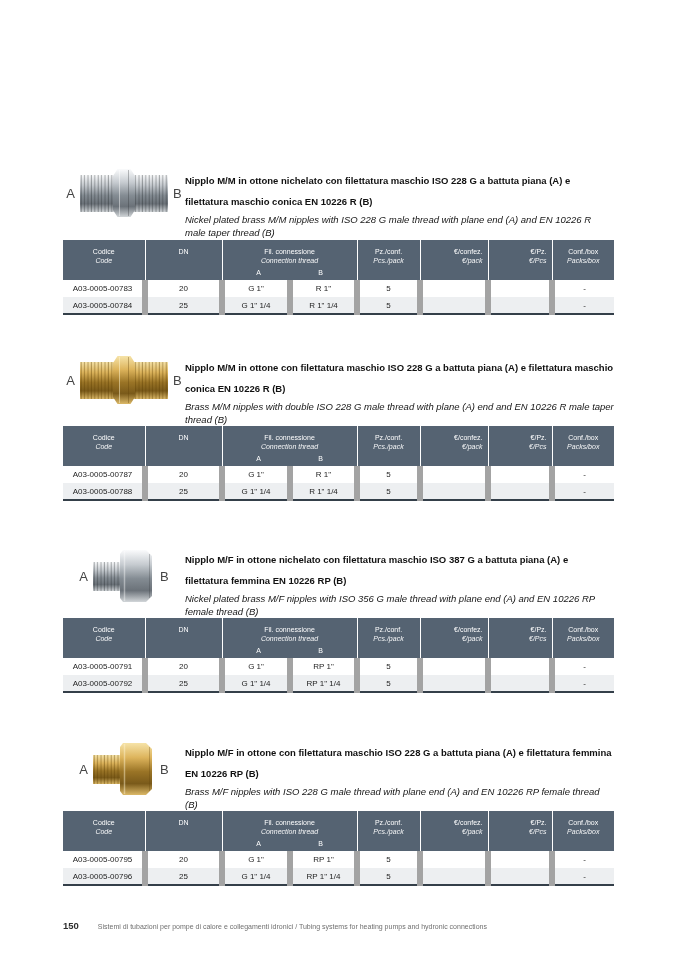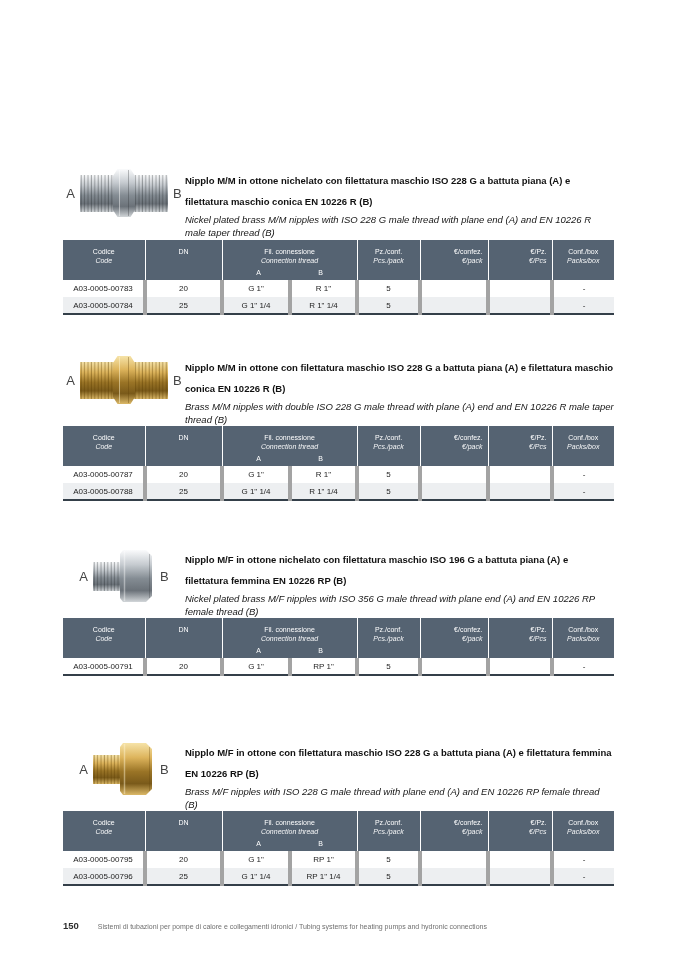--- a/index.html
+++ b/index.html
@@ -22,21 +22,21 @@
     height:37px; vertical-align:top; padding:7px 5px 3px; text-align:center;
   }
   thead th + th { border-left:1px solid #ffffff; }
   thead th.r { text-align:right; }
   .h-en { font-style:italic; opacity:.95; }
   .h-ab { display:flex; margin-top:3px; }
   .h-ab span { flex:1 1 50%; text-align:center; }
   tbody td {
     font-size:8px; color:#1d1d1d; text-align:center; height:17px; padding:0 4px; vertical-align:middle;
   }
-  tbody td + td { border-left:4px solid #a3a3a3; }
+  tbody td + td { border-left:6px solid #a3a3a3; }
   tbody tr.alt { background:#edeff1;margin-left:8px; }
   td.code b { font-weight:normal; }
 
   .footer { position:absolute; left:63px; top:920px; display:flex; align-items:baseline; gap:19px; }
   .pagenum { font-size:9.5px; font-weight:bold; color:#2e2e2e; }
   .foot-text { font-size:7px; color:#6f6f6f; }
 
   
   col.c1{width:82px} col.c2{width:77px} col.c3{width:68px} col.c4{width:67px}
   col.c5{width:63px} col.c6{width:68px} col.c7{width:64px} col.c8{width:62px}
@@ -275,21 +275,21 @@
         </defs>
         <rect x="0" y="14" width="27" height="29" fill="url(#gn2)"></rect>
           <rect x="0" y="14" width="27" height="29" fill="url(#pn2)"></rect>
         <polygon points="30,2 53,2 59,8 59,48 53,54 30,54 27,50 27,6" fill="url(#gn2)"></polygon>
         <line x1="31.5" y1="3" x2="31.5" y2="53" stroke="rgba(255,255,255,0.4)" stroke-width="1.5"></line>
         <line x1="56.5" y1="6" x2="56.5" y2="50" stroke="rgba(40,44,48,0.25)" stroke-width="1"></line>
       </svg>
       <span class="ab">B</span>
     </div>
     <div class="desc">
-      <h3 class="title">Nipplo M/F in ottone nichelato con filettatura maschio ISO 196 G a battuta piana (A) e filettatura femmina EN 10226 RP (B)</h3>
+      <h3 class="title">Nipplo M/F in ottone nichelato con filettatura maschio ISO 387 G a battuta piana (A) e filettatura femmina EN 10226 RP (B)</h3>
       <p class="subtitle">Nickel plated brass M/F nipples with ISO 356 G male thread with plane end (A) and EN 10226 RP female thread (B)</p>
     </div>
   </div>
   <table class="spec">
     <colgroup>
         <col class="c1">
         <col class="c2">
         <col class="c3">
         <col class="c4">
         <col class="c5">
@@ -331,20 +331,30 @@
             <div class="h-en">Packs/box</div>
           </th>
     </tr>
       </thead>
     <tbody>
       <tr>
         <td class="code"><span>A03-0005-</span><b>00791</b></td>
         <td>20</td>
         <td>G 1"</td>
         <td>RP 1"</td>
+        <td>5</td>
+        <td></td>
+        <td></td>
+        <td>-</td>
+      </tr>
+      <tr class="alt">
+        <td class="code"><span>A03-0005-</span><b>00792</b></td>
+        <td>25</td>
+        <td>G 1" 1/4</td>
+        <td>RP 1" 1/4</td>
         <td>5</td>
         <td></td>
         <td></td>
         <td>-</td>
       </tr>
     </tbody>
   </table>
 </div>
 
 <div class="section" id="s4">

